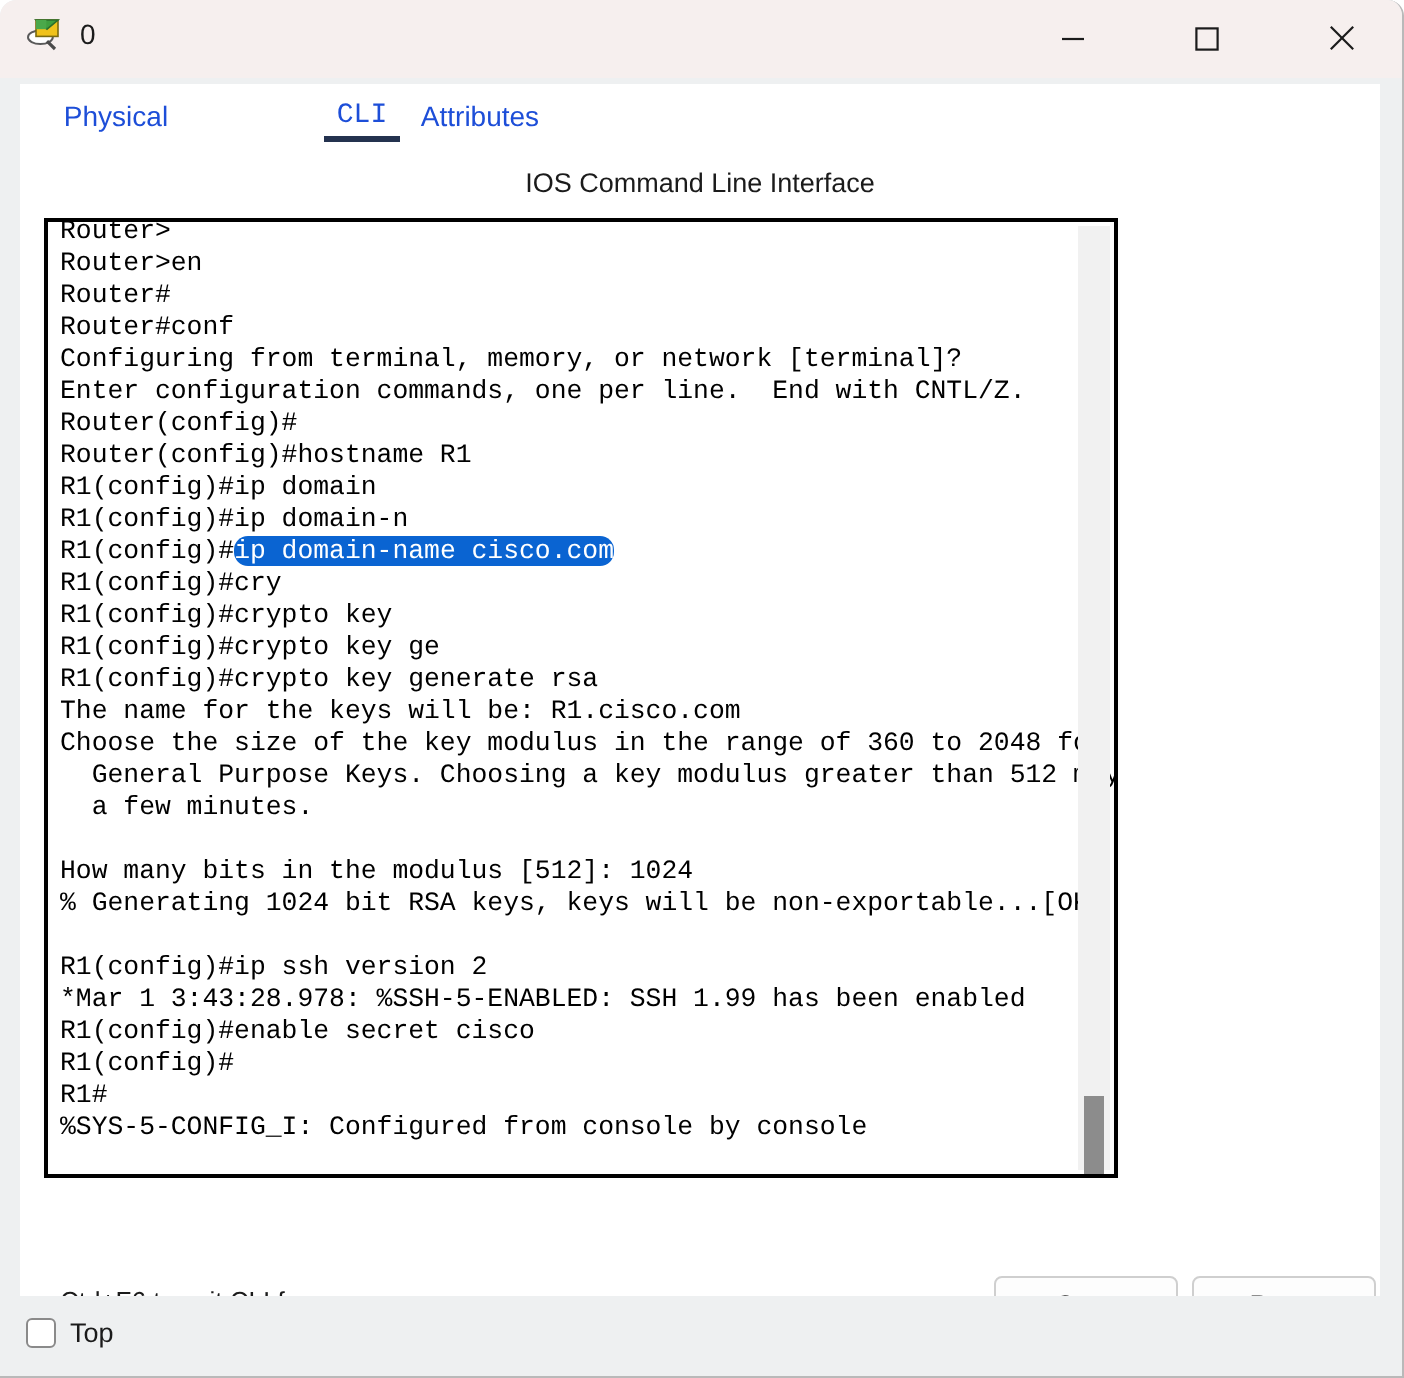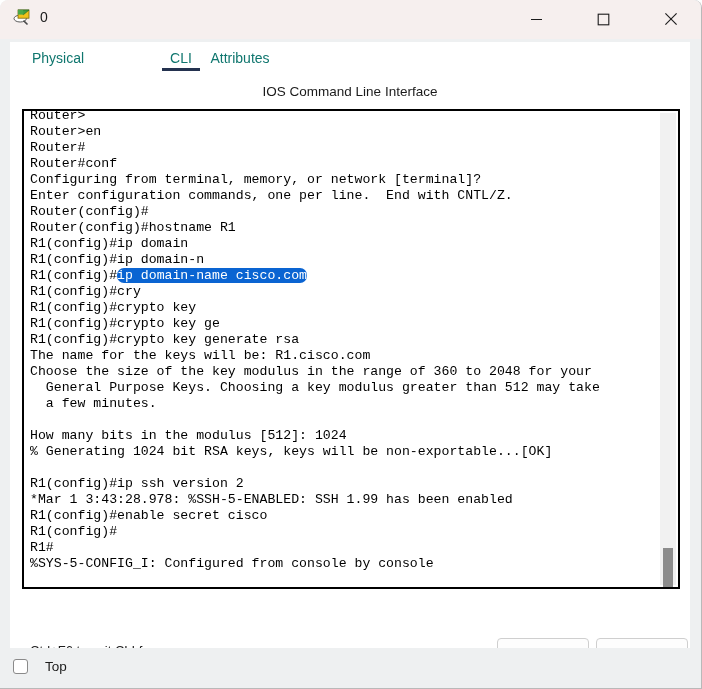--- a/index.html
+++ b/index.html
@@ -83,21 +83,21 @@
     position: absolute;
     left: 0; top: 0;
     width: 680px;
     height: 31px;
   }
   .tab {
     position: absolute;
     top: 0;
     height: 31px;
     font-size: 14px;
-    color: #0f766e;
+    color: #1d4ed8;
     display: flex;
     align-items: center;
     justify-content: center;
     padding: 0 4px;
     white-space: nowrap;
   }
   .tab.active::after {
     content: "";
     position: absolute;
     left: 2px; right: 2px;
@@ -115,21 +115,21 @@
     text-align: center;
     font-size: 13.5px;
     color: #1b1b1b;
   }
 
   
   #terminal {
     position: absolute;
     left: 12px;
     top: 67px;
-    width: 658px;
+    width: 537px;
     height: 480px;
     border: 2px solid #000000;
     background: #ffffff;
     box-sizing: border-box;
     overflow: hidden;
   }
   #term-text {
     position: absolute;
     left: 6px;
     top: -3px;
@@ -199,21 +199,21 @@
     width: 702px;
     height: 41px;
     background: #eef0f1;
   }
   #top-check-wrap {
     position: absolute;
     left: 13px;
     top: 11px;
     display: flex;
     align-items: flex-end;
-    gap: 17px;
+    gap: 7px;
   }
   #top-checkbox {
     width: 15px; height: 15px;
     border: 1px solid #8a8a8a;
     border-radius: 3px;
     background: #ffffff;
     box-sizing: border-box;
   }
   #top-label {
     font-size: 13.5px;
@@ -255,21 +255,21 @@
         <line x1="1.4" y1="1.4" x2="12.6" y2="12.6" stroke="#1b1b1b" stroke-width="1.1"></line>
         <line x1="12.6" y1="1.4" x2="1.4" y2="12.6" stroke="#1b1b1b" stroke-width="1.1"></line>
       </svg>
     </div>
   </div>
 
   <div id="content-panel">
 
     <div id="tabstrip">
       <div class="tab" style="left:10px;  width:68px;">Physical</div>
-      <div class="tab active" style="left:150px; width:34px;">CLI</div>
+      <div class="tab active" style="left:150px; width:34px;font-family:Liberation Mono, monospace;">CLI</div>
       <div class="tab" style="left:190px; width:72px;">Attributes</div>
     </div>
 
     <div id="cli-header">IOS Command Line Interface</div>
 
     <div id="terminal">
       <div id="term-text"><span>Router&gt;
 Router&gt;en
 Router#
 Router#conf

